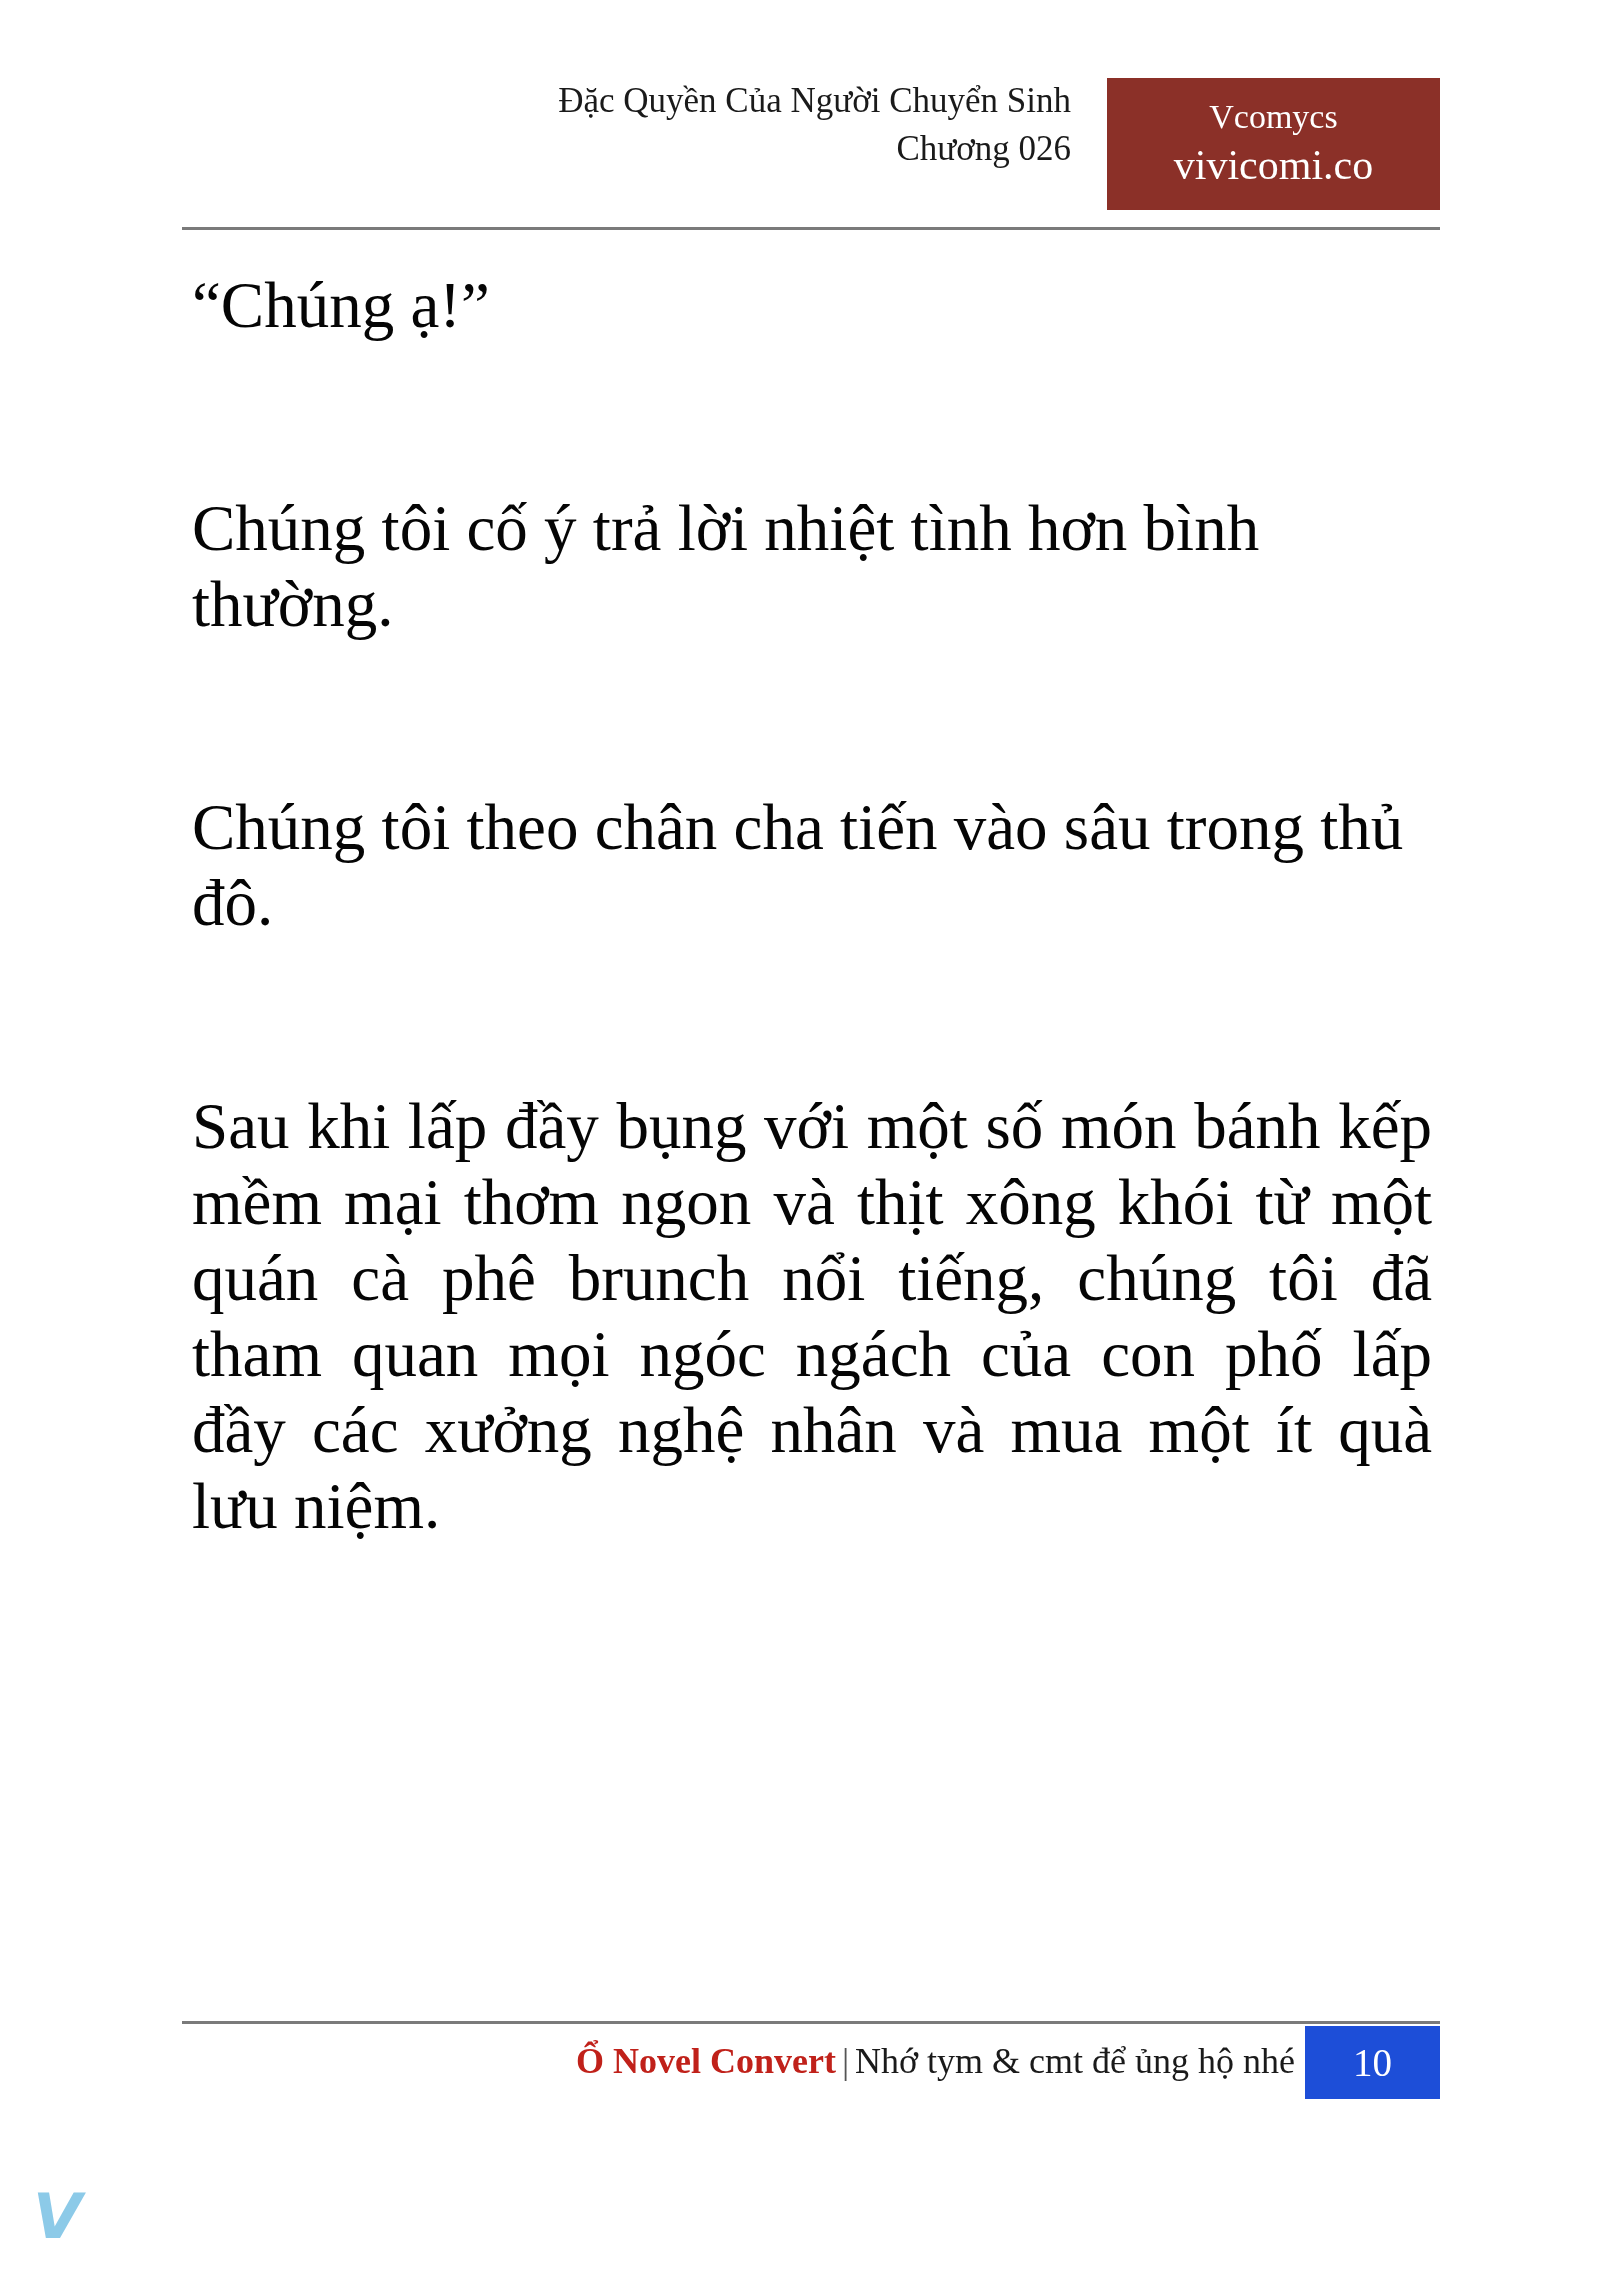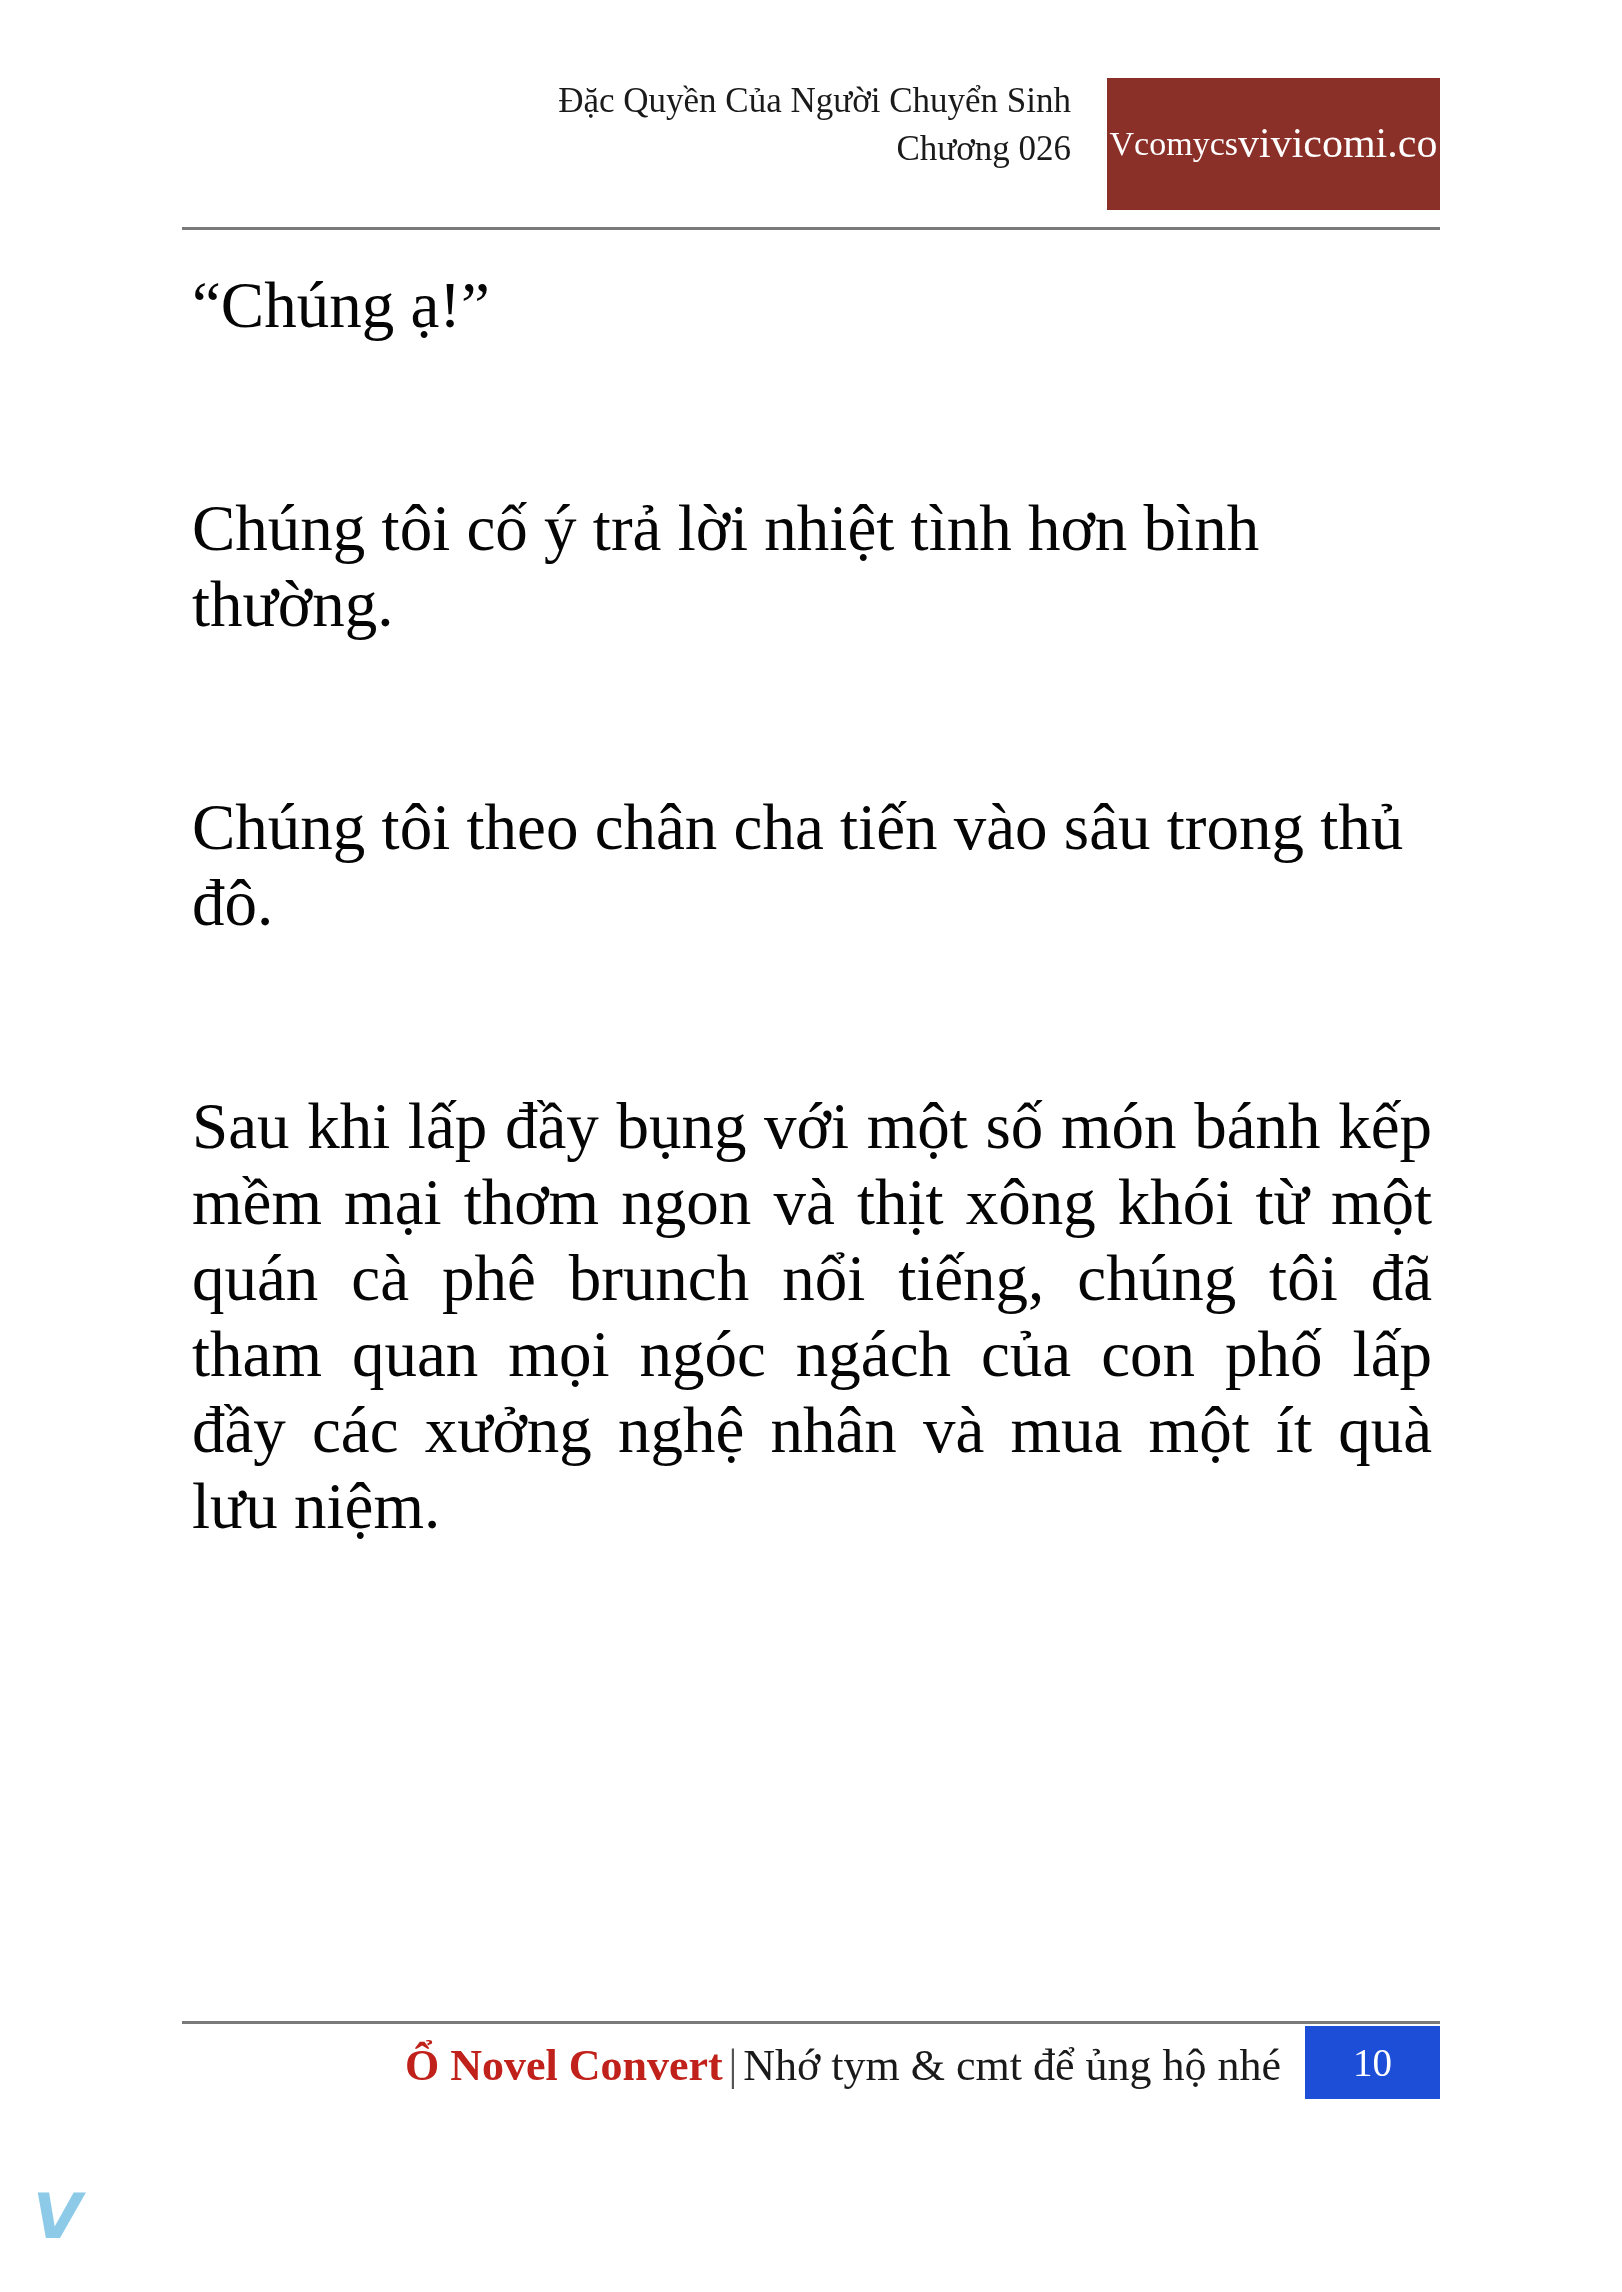--- a/index.html
+++ b/index.html
@@ -46,20 +46,21 @@
   }
   .header-badge {
     position: absolute;
     right: 0px;
     top: 0px;
     width: 333px;
     height: 132px;
     background: #8b3028;
     color: #ffffff;
     display: flex;
+    flex-direction: column;
     align-items: center;
     justify-content: center;
     line-height: 1.28;
   }
   .header-badge .b1 { font-size: 34px; }
   .header-badge .b2 { font-size: 42px; }
 
   .header-rule {
     position: absolute;
     left: 182px;
@@ -105,23 +106,23 @@
   }
   .footer {
     position: absolute;
     left: 182px;
     top: 2034px;
     width: 1258px;
     height: 73px;
   }
   .footer-inner {
     position: absolute;
-    right: 159px;
+    right: 145px;
     top: 5.9px;
-    font-size: 44px;
+    font-size: 36px;
     white-space: nowrap;
     color: #1a1a1a;
   }
   .footer-brand {
     color: #c0211a;
     font-weight: bold;
   }
   .footer-sep {
     color: #555555;
     padding: 0 5.9px;

